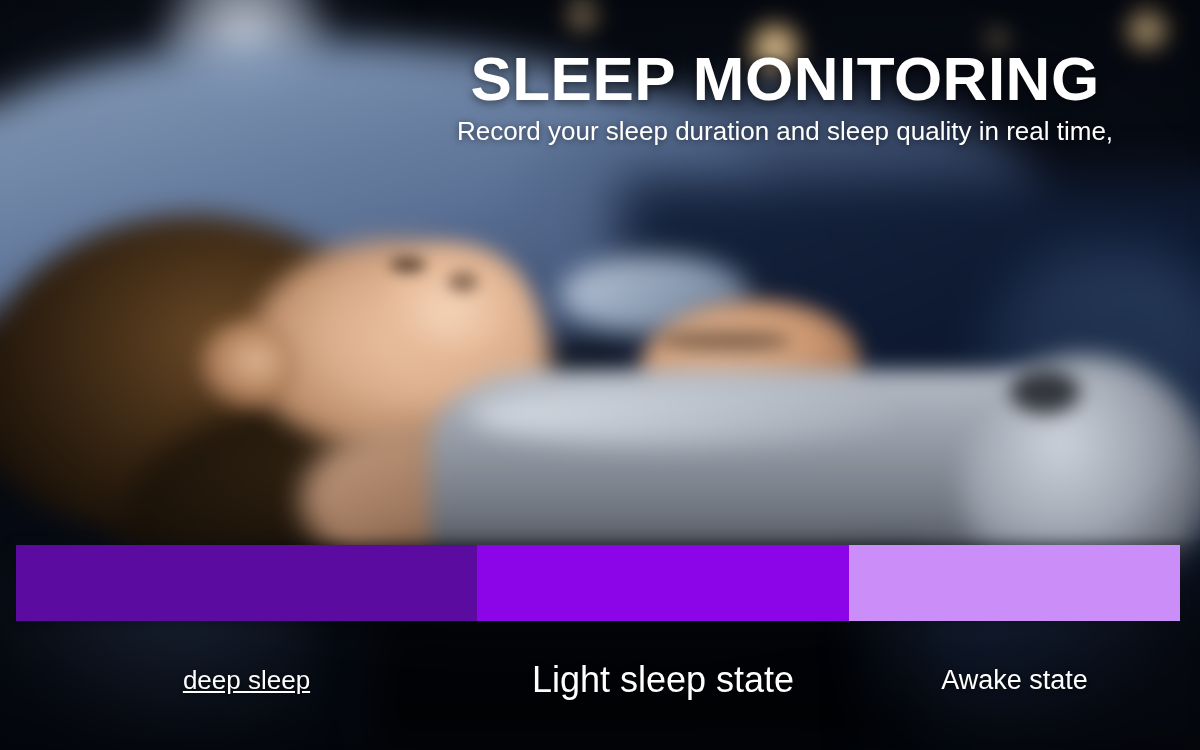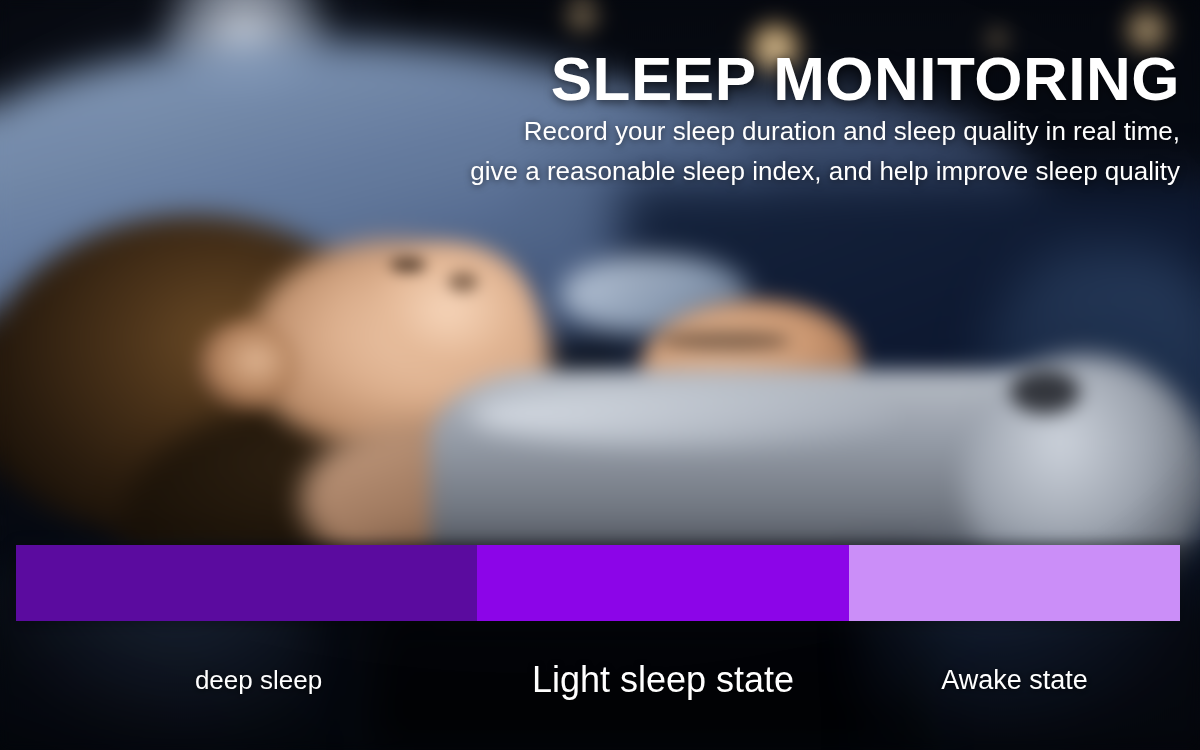--- a/index.html
+++ b/index.html
@@ -210,21 +210,21 @@
     position:absolute; inset:0;
     background:radial-gradient(130% 110% at 45% 40%, rgba(0,0,0,0) 45%, rgba(0,0,0,.45) 100%);
     pointer-events:none;
   }
 
   
   .copy{
     position:absolute;
     right:20px; top:46px;
     width:790px;
-    text-align:right;
+    text-align:center;
     color:#ffffff;
   }
   .title{
     font-size:62px;
     font-weight:bold;
     letter-spacing:.5px;
     line-height:1.05;
     text-shadow:0 2px 10px rgba(0,0,0,.55);
     white-space:nowrap;
   }
@@ -255,21 +255,21 @@
   .legend-item{
     position:absolute;
     top:0;
     text-align:center;
     color:#ffffff;
     font-size:26px;
     line-height:40px;
     white-space:nowrap;
     text-shadow:0 1px 6px rgba(0,0,0,.75);
   }
-  .legend-0{ left:12px;   width:461px; }
+  .legend-0{ left:0px;   width:461px;text-decoration:underline; }
   .legend-1{ left:461px; width:372px; font-size:36px; }
   .legend-2{ left:833px; width:331px; font-size:27px; }
 </style>
 </head>
 <body>
 
 <div class="stage">
 
   <div class="photo">
     <div class="layer bg-base"></div>
@@ -304,21 +304,20 @@
     <div class="layer bg-bottom-blue"></div>
     <div class="layer bg-bottom-blue2"></div>
   </div>
   <div class="photo-blur"></div>
   <div class="vignette"></div>
 
   <div class="copy">
     <div class="title">SLEEP MONITORING</div>
     <div class="subtitle">
       <span>Record your sleep duration and sleep quality in real time,</span>
-      <span>give a reasonable sleep index, and help improve sleep quality</span>
     </div>
   </div>
 
   <div class="sleep-bar">
     <div class="seg" style="width: 39.6%; background: rgb(91, 11, 159);"></div>
     <div class="seg" style="width: 32%; background: rgb(140, 5, 232);"></div>
     <div class="seg" style="width: 28.4%; background: rgb(203, 142, 248);"></div>
   </div>
 
   <div class="legend">

